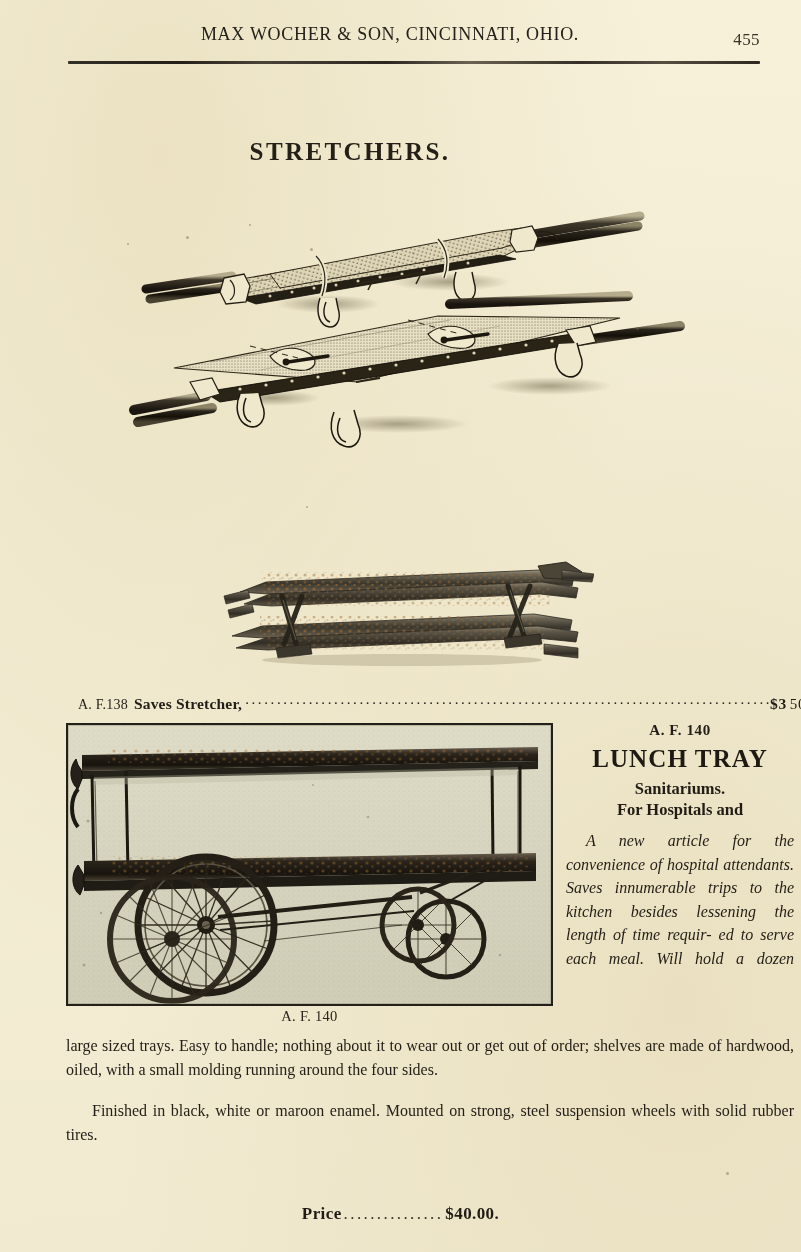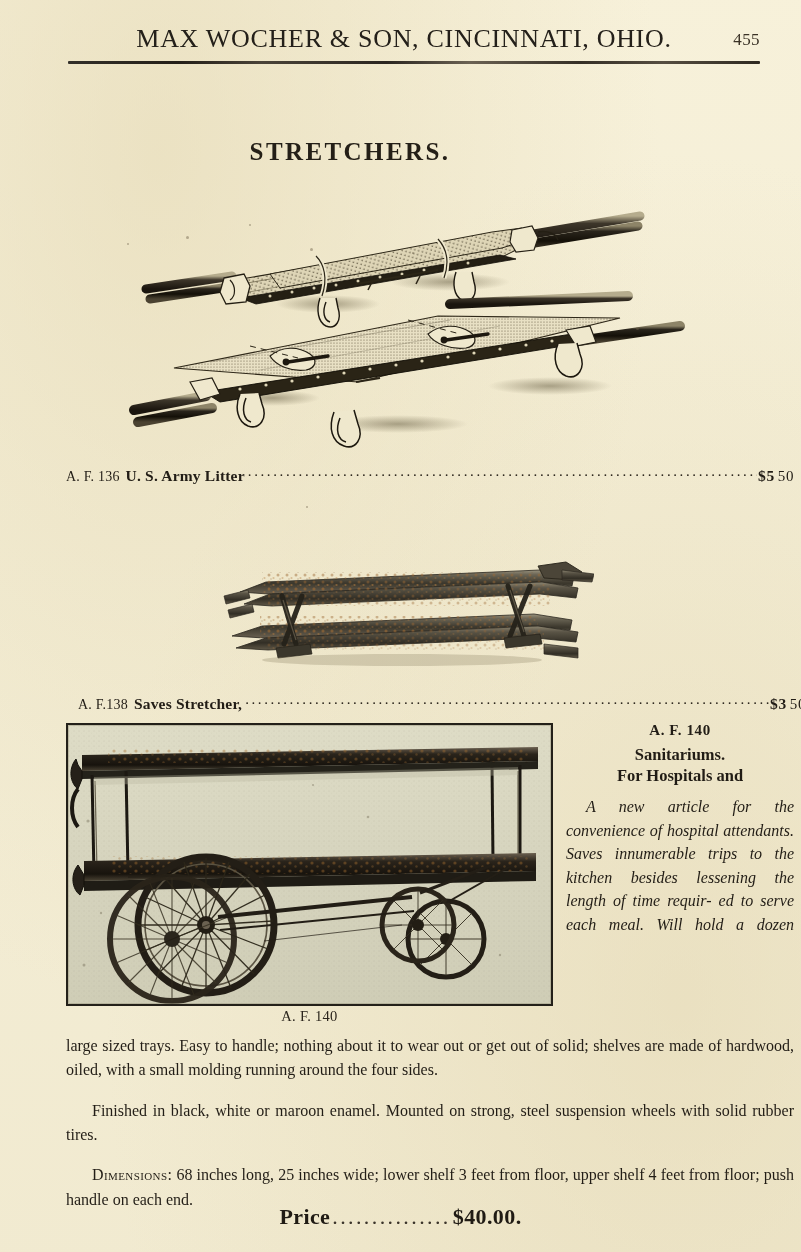--- a/index.html
+++ b/index.html
@@ -27,25 +27,25 @@
   
   .runhead {
     position: absolute;
     left: 68px;
     top: 24px;
     width: 692px;
     height: 30px;
   }
   .runhead-title {
     position: absolute;
-    left: 16px;
+    left: 2px;
     top: 0;
     width: 640px;
     text-align: center;
-    font-size: 26px;
+    font-size: 18px;
     letter-spacing: 0.7px;
     white-space: nowrap;
     color: #24201a;
   }
   .runhead-folio {
     position: absolute;
     right: 0;
     top: 6px;
     font-size: 17px;
     color: #3a3226;
@@ -231,21 +231,21 @@
     font-variant: small-caps;
     letter-spacing: 0.4px;
   }
 
   .price-final {
     position: absolute;
     left: 0;
     top: 1204px;
     width: 801px;
     text-align: center;
-    font-size: 22px;
+    font-size: 17px;
     font-weight: bold;
     color: #201b14;
     letter-spacing: 0.4px;
   }
   .price-final .dots {
     font-weight: normal;
     letter-spacing: 2.4px;
     color: #3b342a;
     margin: 0 2px;
   }
@@ -412,26 +412,20 @@
         </g>
         <g stroke="#1d180f" stroke-width="1.5" fill="#efe8cd">
           <path d="M438 158 C432 172 436 186 446 190 C458 194 466 182 460 168 L457 157"></path>
         </g>
 
         <path d="M236 196 L260 192" stroke="#2b2517" stroke-width="2"></path>
       </g>
     </svg>
   </div>
 
-  <div class="price-line" style="left:66px; top:466px; width:728px;">
-    <span class="pl-code">A. F. 136</span>
-    <span class="pl-name">U. S. Army Litter</span>
-    <span class="pl-leader"></span>
-    <span class="pl-price"><span>$5</span><span class="cents">50</span></span>
-  </div>
 
   <div class="fig-canvas">
     <svg width="372" height="116" viewBox="0 0 372 116" xmlns="http://www.w3.org/2000/svg">
       <defs>
         <linearGradient id="tube" x1="0" y1="0" x2="0" y2="1">
           <stop offset="0%" stop-color="#9a937e"></stop>
           <stop offset="18%" stop-color="#6d6757"></stop>
           <stop offset="55%" stop-color="#3b372c"></stop>
           <stop offset="100%" stop-color="#6a6152"></stop>
         </linearGradient>
@@ -647,31 +641,31 @@
           <circle cx="245" cy="60" r="1.1"></circle>
         <circle cx="300" cy="92" r="1.3"></circle>
           <circle cx="432" cy="230" r="1.2"></circle>
       </g>
     </svg>
   </div>
   <div class="fig-caption">A. F. 140</div>
 
   <div class="rail">
     <div class="rail-code">A. F. 140</div>
+    <div class="rail-head">LUNCH TRAY</div>
     <div class="rail-sub">
       <div>Sanitariums.</div>
       <div>For Hospitals and</div>
     </div>
     <div class="rail-body"><span class="lead"></span><span>A new article for the convenience of hospital attendants. Saves innumerable trips to the kitchen besides lessening the length of time requir- ed to serve each meal. Will hold a dozen</span></div>
   </div>
 
   <div class="body-block">
-    <p>large sized trays.  Easy to handle; nothing about it to wear out or get out of solid; shelves are made of hardwood, oiled, with a small molding running around the four sides.</p>
+    <p>large sized trays.  Easy to handle; nothing about it to wear out or get out of order; shelves are made of hardwood, oiled, with a small molding running around the four sides.</p>
     <p class="indent">Finished in black, white or maroon enamel.  Mounted on strong, steel suspension wheels with solid rubber tires.</p>
-    <p class="indent"><span class="smallcaps">Dimensions:</span> <span>68 inches long, 25 inches wide; lower shelf 3 feet from floor, upper shelf 4 feet from floor; push handle on each end.</span></p>
   </div>
 
   <div class="price-final">
     <span>Price</span><span class="dots">...............</span><span>$40.00.</span>
   </div>
 
   <div class="speck" style="left:186px; top:236px; width:3px; height:3px;"></div>
   <div class="speck" style="left:249px; top:224px; width:2px; height:2px;"></div>
   <div class="speck" style="left:310px; top:248px; width:3px; height:3px;"></div>
   <div class="speck" style="left:412px; top:252px; width:2px; height:2px;"></div>

